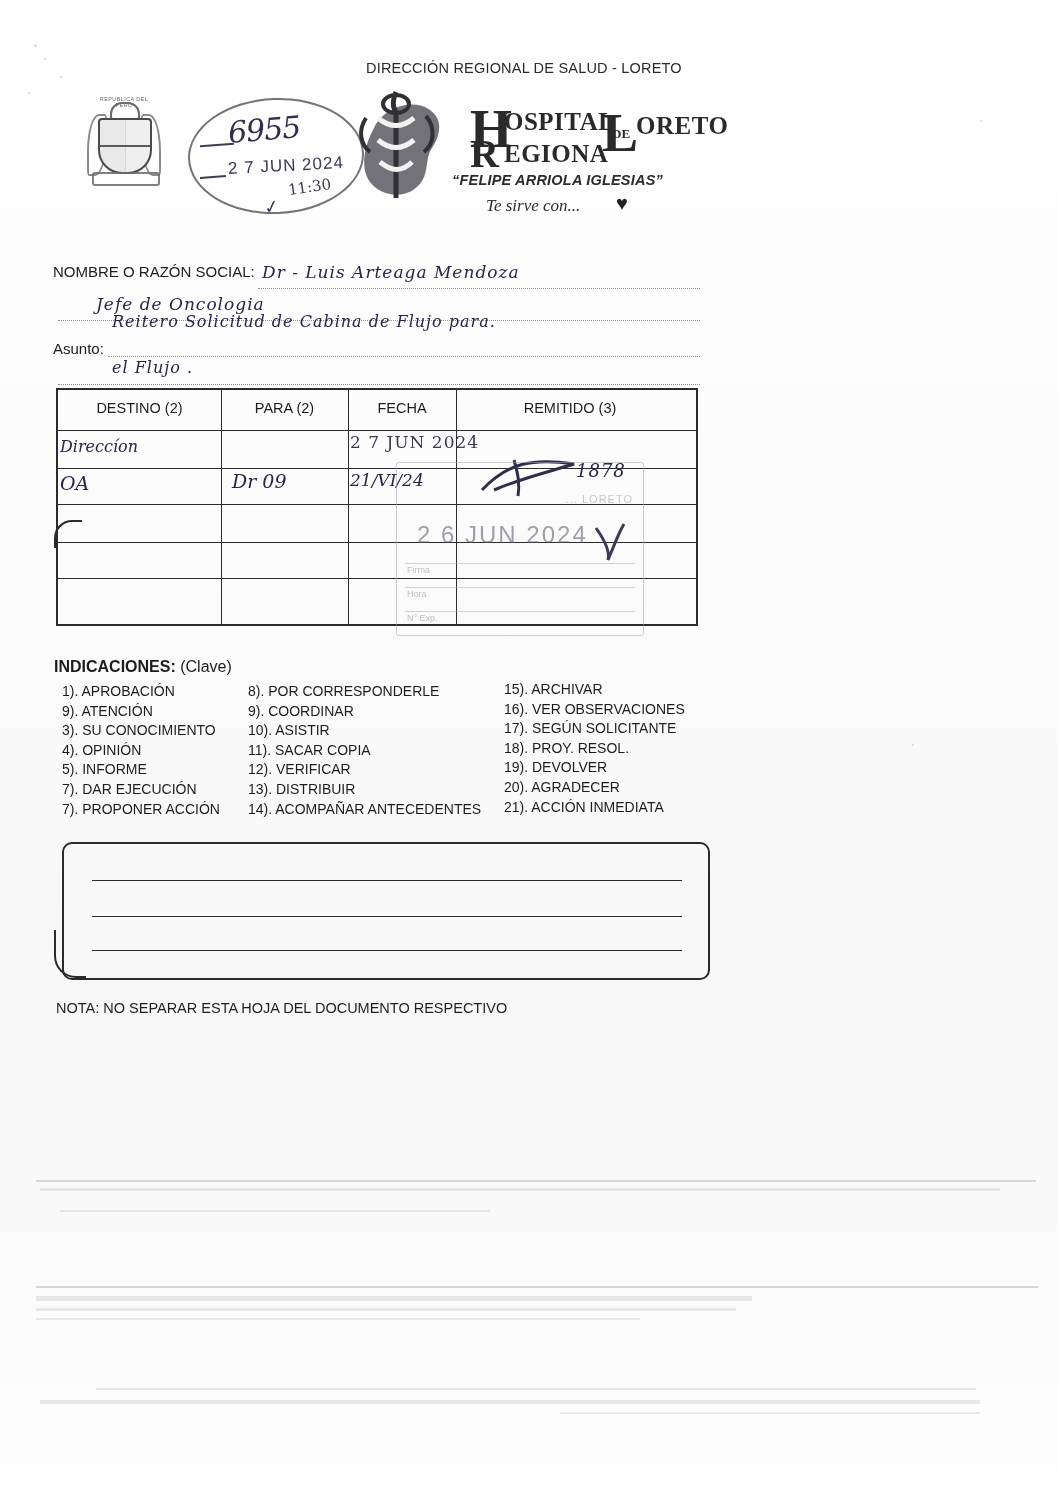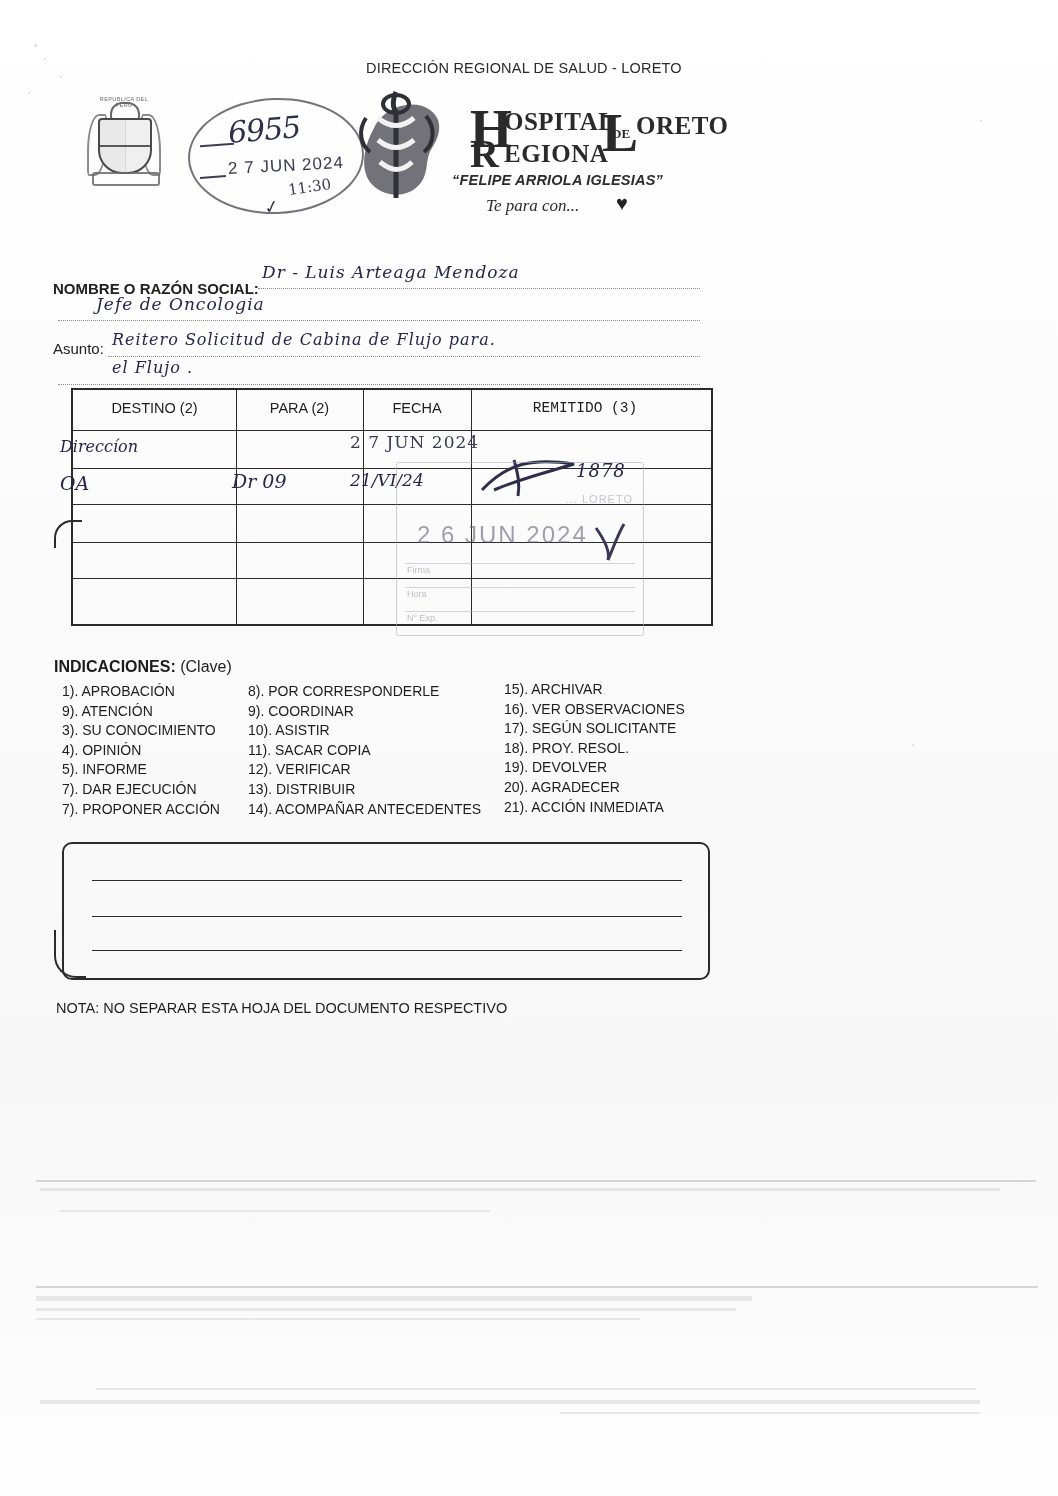--- a/index.html
+++ b/index.html
@@ -159,21 +159,21 @@
     position:absolute; border-bottom:1.5px dotted #8c8c8c; height:0;
   }
   .hw{
     position:absolute; font-family:"DejaVu Serif", serif; color:#26264a;
     white-space:nowrap;
   }
   .hw.cursive{ font-style:italic; }
 
   
   .tbl{
-    position:absolute; left:71px; top:388px; width:642px; height:238px;
+    position:absolute; left:56px; top:388px; width:642px; height:238px;
     border:2px solid #2b2b2b; box-sizing:border-box;
   }
   .tbl .vline{ position:absolute; top:0; bottom:0; border-left:1.6px solid #2b2b2b; }
   .tbl .hline{ position:absolute; left:0; right:0; border-top:1.6px solid #2b2b2b; }
   .th{
     position:absolute; top:10px; font-size:14.5px; color:#1d1d1d; text-align:center;
   }
 
   
   .inner-stamp{
@@ -280,50 +280,50 @@
   <div class="brand">
     <div class="bigH">H</div>
     <div class="w1">OSPITAL</div>
     <div class="bigR">R</div>
     <div class="w2">EGIONA</div>
     <div class="de">DE</div>
     <div class="bigL">L</div>
     <div class="w3">ORETO</div>
   </div>
   <div class="slogan">“FELIPE ARRIOLA IGLESIAS”</div>
-  <div class="tagline">Te para con...</div>
+  <div class="tagline">Te sirve con...</div>
   <div class="heart">♥</div>
 
 
-  <div class="lbl" style="left:53px;top:280px;font-weight:bold;">NOMBRE O RAZÓN SOCIAL:</div>
+  <div class="lbl" style="left:53px;top:263px;">NOMBRE O RAZÓN SOCIAL:</div>
   <div class="dotline" style="left:258px;top:288px;width:442px;"></div>
   <div class="hw cursive" style="left:262px;top:262px;font-size:17px;letter-spacing:1px;">Dr - Luis  Arteaga   Mendoza</div>
   <div class="dotline" style="left:58px;top:320px;width:642px;"></div>
   <div class="hw cursive" style="left:96px;top:294px;font-size:17px;letter-spacing:1px;">Jefe  de  Oncologia</div>
 
   <div class="lbl" style="left:53px;top:340px;">Asunto:</div>
   <div class="dotline" style="left:108px;top:356px;width:592px;"></div>
-  <div class="hw cursive" style="left:112px;top:330px;font-size:16px;letter-spacing:1px;">Reitero   Solicitud   de Cabina  de Flujo  para.</div>
+  <div class="hw cursive" style="left:112px;top:312px;font-size:16px;letter-spacing:1px;">Reitero   Solicitud   de Cabina  de Flujo  para.</div>
   <div class="dotline" style="left:58px;top:384px;width:642px;"></div>
   <div class="hw cursive" style="left:112px;top:358px;font-size:16px;letter-spacing:1px;">el Flujo .</div>
 
   <div class="tbl">
     <div class="vline" style="left:163px;"></div>
     <div class="vline" style="left:290px;"></div>
     <div class="vline" style="left:398px;"></div>
     <div class="hline" style="top:40px;"></div>
     <div class="hline" style="top:78px;"></div>
     <div class="hline" style="top:114px;"></div>
     <div class="hline" style="top:152px;"></div>
     <div class="hline" style="top:188px;"></div>
 
     <div class="th" style="left:0;width:163px;">DESTINO (2)</div>
     <div class="th" style="left:163px;width:127px;">PARA (2)</div>
     <div class="th" style="left:290px;width:108px;">FECHA</div>
-    <div class="th" style="left:398px;width:228px;font-family:Liberation Mono, monospace;">REMITIDO (3)</div>
+    <div class="th" style="left:398px;width:228px;">REMITIDO (3)</div>
   </div>
 
   <div class="hw cursive" style="left:60px;top:437px;font-size:16px;">Direccíon</div>
   <div class="hw" style="left:350px;top:432px;font-size:17px;letter-spacing:1px;color:#3a3a52;">2 7 JUN 2024</div>
 
   <div class="hw cursive" style="left:60px;top:472px;font-size:19px;">OA</div>
   <div class="hw cursive" style="left:232px;top:470px;font-size:19px;">Dr 09</div>
   <div class="hw cursive" style="left:350px;top:470px;font-size:17px;">21/VI/24</div>
   <div class="hw cursive" style="left:576px;top:460px;font-size:18px;letter-spacing:1px;">1878</div>
 

